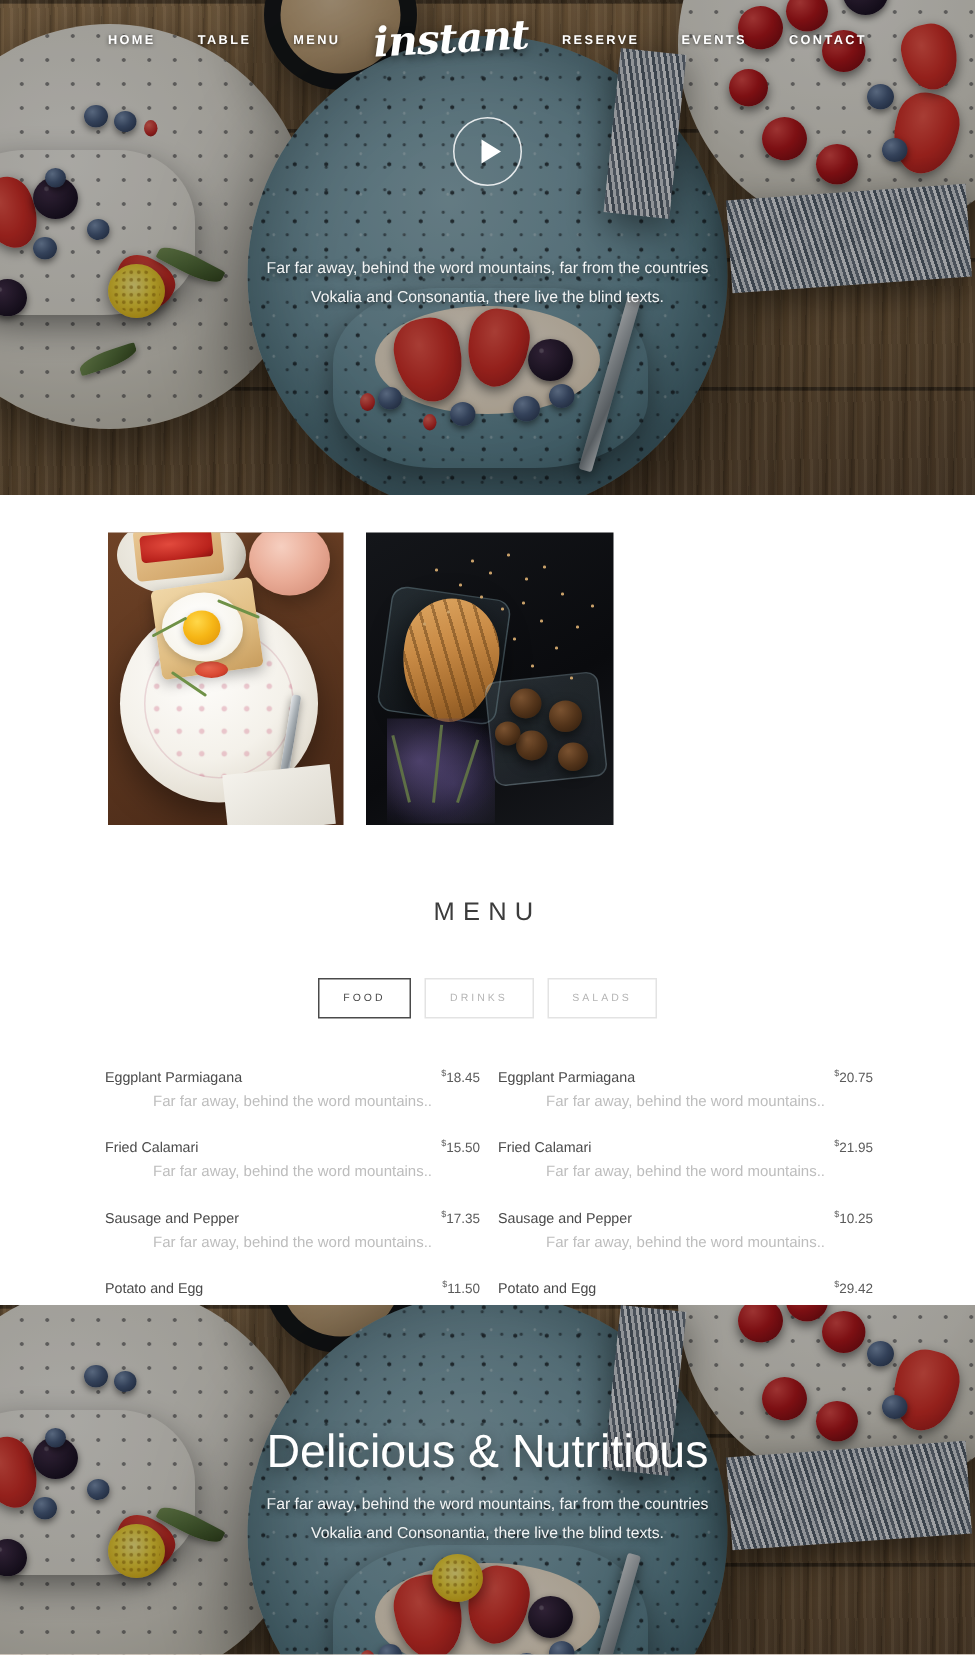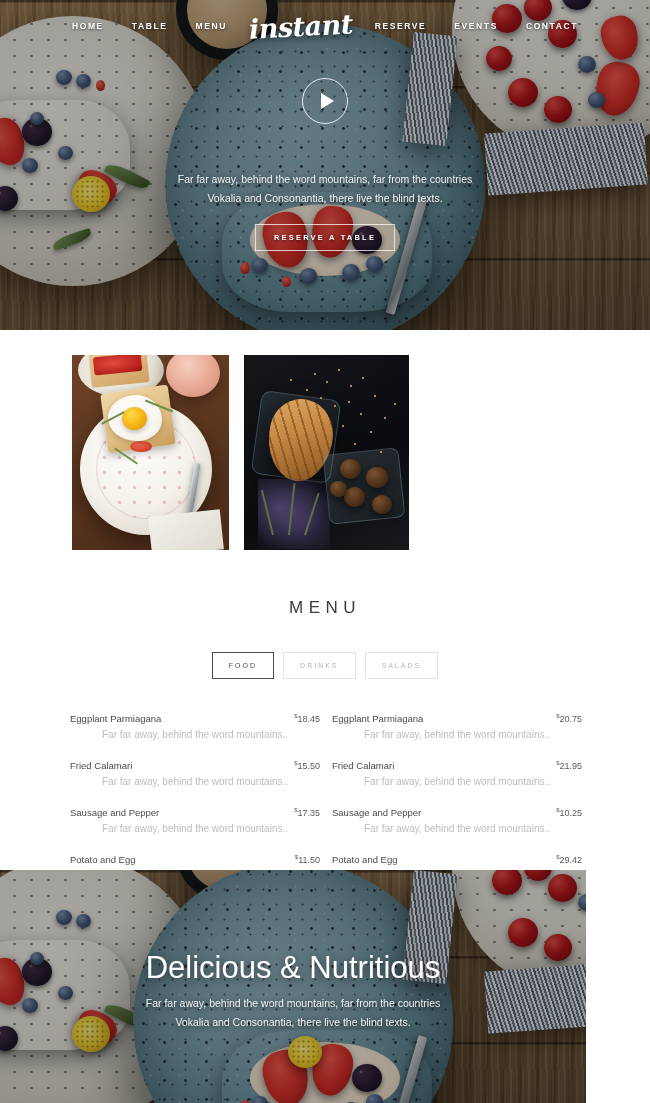--- a/index.html
+++ b/index.html
@@ -472,21 +472,21 @@
     color: #bdbdbd;
     font-size: 10px;
     margin-top: 5px;
     font-weight: 400;
   }
 
   
   #bottom-banner {
     position: absolute;
     left: 0; top: 870px;
-    width: 586px; height: 233px;
+    width: 650px; height: 233px;
     overflow: hidden;
   }
   .banner-title {
     position: absolute;
     left: 0; right: 0; top: 80px;
     text-align: center;
     color: #ffffff;
     font-size: 31px;
     font-weight: 300;
     text-shadow: 0 2px 10px rgba(0,0,0,.5);
@@ -576,21 +576,20 @@
         <a class="nav-link">EVENTS</a>
         <a class="nav-link">CONTACT</a>
       </div>
     </nav>
 
     <div id="play-button">
       <span class="tri"></span>
     </div>
 
     <p class="hero-sub">Far far away, behind the word mountains, far from the countries Vokalia and Consonantia, there live the blind texts.</p>
-    <button id="reserve-button">RESERVE A TABLE</button>
   </div>
 </section>
 
 <section id="restaurant-section">
   <div class="rest-inner">
 
     <div class="img-card" id="restaurant-image-1">
       <div class="jam-plate"></div>
       <div class="jam-toast"></div>
       <div class="pink-cup"></div>

